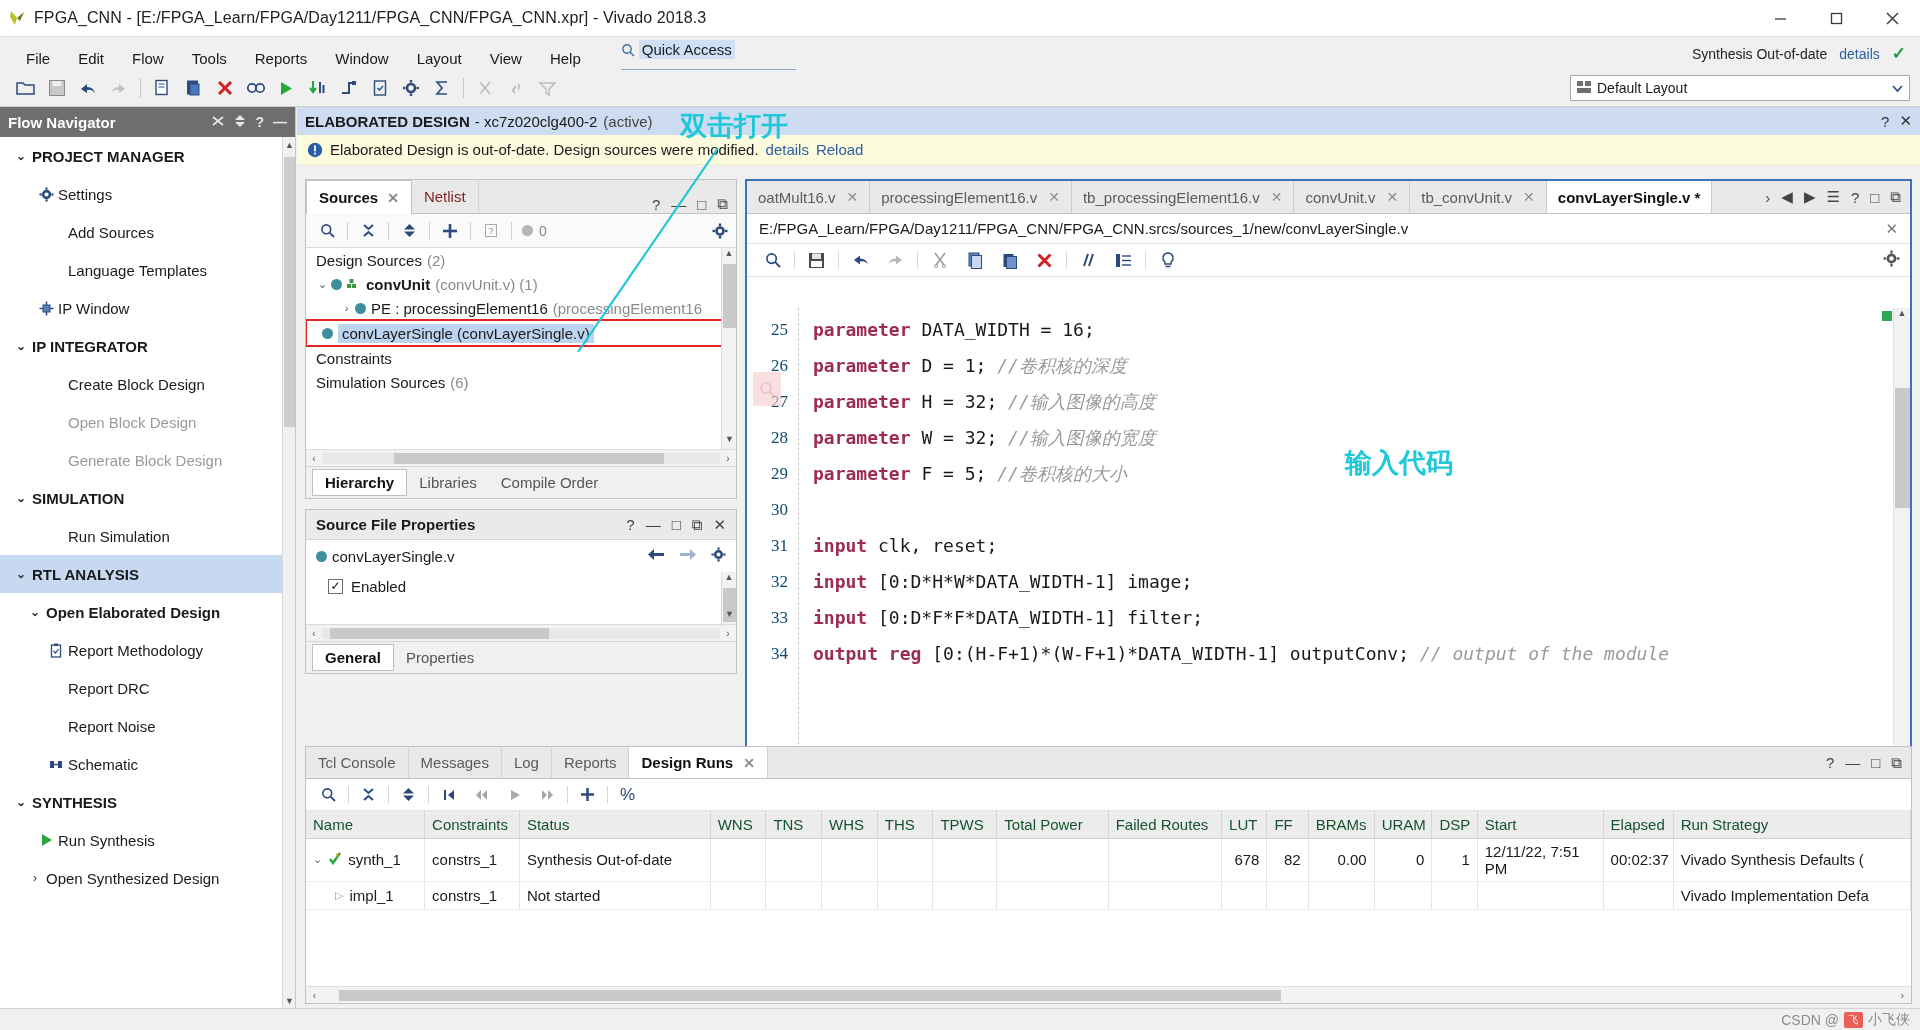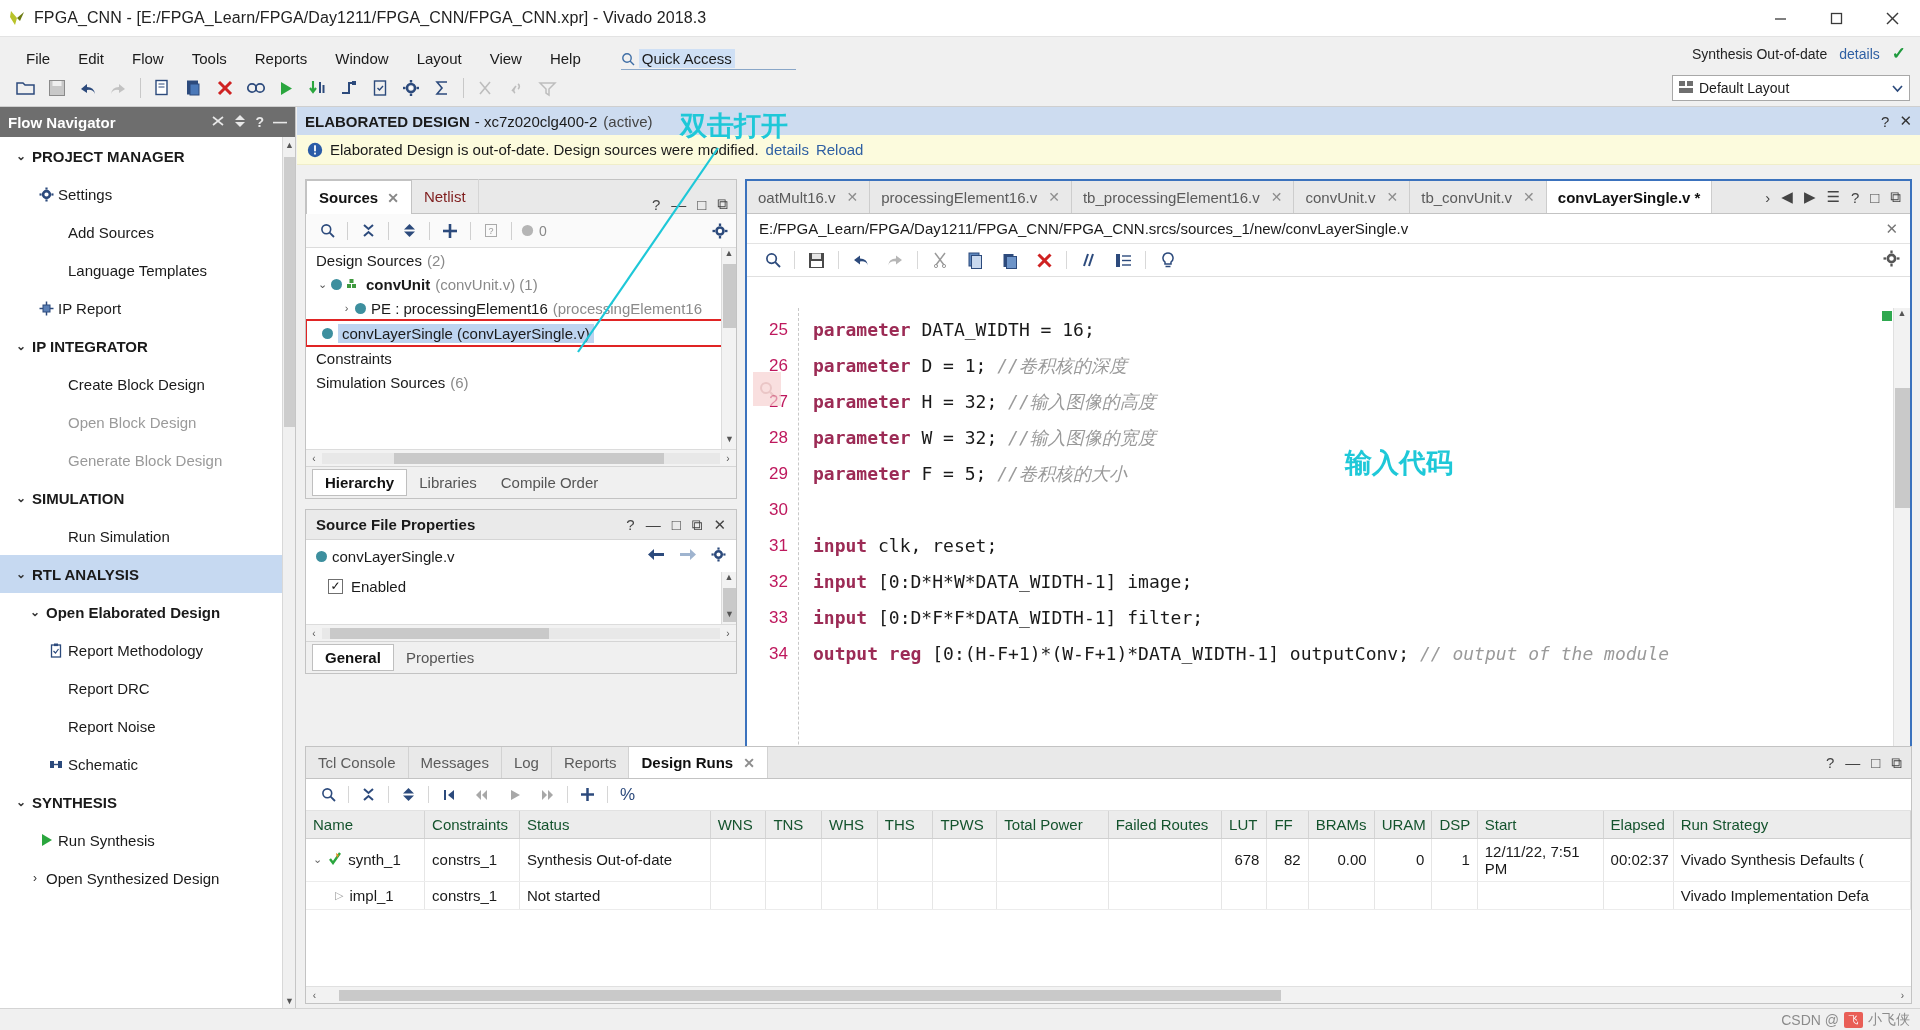--- a/index.html
+++ b/index.html
@@ -31,41 +31,41 @@
   
   .menubar {
     height: 33px; background: #f0f0f0; display: flex; align-items: flex-end;
     padding-left: 12px; position: relative;
   }
   .menu-item {
     padding: 3px 14px; font-size: 15px; color: #1a1a1a;
   }
   .quick-access {
     margin-left: 26px; display: flex; align-items: center; width: 175px;
-    border-bottom: 1px solid #8aa7c8; padding-bottom: 1px;
+    border-bottom: 1px solid #8aa7c8; padding-bottom: 10px;
   }
   .qa-icon { color:#3f6ea5; margin-right: 4px; display:flex; }
   .qa-text { background:#cfe0f5; color:#1a1a1a; font-size:15px; padding:1px 3px; }
   .menu-right {
     position:absolute; right: 14px; top:0; height:33px;
     display:flex; align-items:center; gap:12px; font-size:14px;
   }
   .synth-status { color:#222; }
   .details-link { color:#2e5fa3; text-decoration:none; }
   .check-ok { color:#1f9a3d; font-size:17px; font-weight:bold; }
 
   
   .toolbar {
     height: 37px; background: #f0f0f0; display:flex; align-items:center;
     padding-left: 10px; border-bottom:1px solid #cfcfcf; position:relative;
   }
   .tool { width:31px; height:31px; display:flex; align-items:center; justify-content:center; }
   .tool-sep { width:1px; height:20px; background:#c8c8c8; margin:0 6px; }
   .layout-select {
-    position:absolute; right:10px; top:5px; width:238px; height:26px;
+    position:absolute; right:10px; top:5px; width:340px; height:26px;
     background:#fff; border:1px solid #a8a8a8; display:flex; align-items:center;
     padding:0 6px; font-size:14px; gap:6px;
   }
   .layout-select .ls-label { flex:1; }
 
   
   .flownav {
     position:absolute; left:0; top:107px; width:296px; bottom:22px;
     background:#fff; border-right:1px solid #c6c6c6;
   }
@@ -181,22 +181,22 @@
   .ed-path { height:30px; display:flex; align-items:center; padding:0 12px; font-size:15px; border-bottom:1px solid #e3e3e3; }
   .ed-path .x { margin-left:auto; color:#777; }
   .ed-toolbar { height:33px; display:flex; align-items:center; padding-left:8px; border-bottom:1px solid #e0e0e0; background:#fff; }
   .etool { width:35px; height:27px; display:flex; align-items:center; justify-content:center; color:#2c4a7c; }
   .etool.dim { color:#a5a5a5; }
   .etool.red { color:#cf2222; }
   .etool-sep { width:1px; height:18px; background:#d8d8d8; margin:0 4px; }
   .etool-right { margin-left:auto; padding-right:10px; color:#555; }
 
   .code-area { position:absolute; left:0; right:0; top:127px; bottom:0; display:flex; overflow:hidden; background:#fff; }
-  .gutter { width:52px; flex:none; text-align:right; padding-right:10px; color:#be185d;
-            font-family:Liberation Sans, sans-serif; font-size:17px; line-height:36px;
+  .gutter { width:52px; flex:none; text-align:right; padding-right:10px; color:#0c4a6e;
+            font-family:Liberation Serif, serif; font-size:17px; line-height:36px;
             border-right:1px dashed #c8c8c8; padding-top:4px; }
   .code { flex:1; font-family:"DejaVu Sans Mono", monospace; font-size:18px; line-height:36px;
           padding-left:14px; padding-top:4px; white-space:pre; overflow:hidden; position:relative; }
   .kw { color:#9c2b55; font-weight:bold; }
   .cmt { color:#9a9a9a; font-style:italic; }
   .code-vscroll { position:absolute; right:0; top:127px; bottom:17px; width:17px; background:#f2f2f2; border-left:1px solid #e0e0e0; }
   .code-vscroll .thumb { position:absolute; left:1px; top:80px; width:15px; height:120px; background:#c9c9c9; }
   .code-vscroll .ar { height:16px; text-align:center; font-size:9px; color:#555; }
   .code-hscroll { position:absolute; left:0; right:17px; bottom:0; height:17px; background:#f2f2f2; border-top:1px solid #e0e0e0; display:flex; align-items:center; }
   .code-hscroll .ar { width:17px; text-align:center; font-size:10px; color:#555; }
@@ -473,21 +473,21 @@
           <svg width="15" height="15" viewBox="0 0 15 15">
               <rect x="4" y="4" width="7" height="7" fill="#5a7fb5" stroke="#2c4a7c"></rect>
               <g stroke="#2c4a7c" stroke-width="1.5">
                 <line x1="7.5" y1="0.5" x2="7.5" y2="4"></line>
                 <line x1="7.5" y1="11" x2="7.5" y2="14.5"></line>
                 <line x1="0.5" y1="7.5" x2="4" y2="7.5"></line>
                 <line x1="11" y1="7.5" x2="14.5" y2="7.5"></line>
               </g>
             </svg>
         </span>
-        <span>IP Report</span>
+        <span>IP Window</span>
       </div>
 
       <div class="fn-row section">
         <span class="fn-caret">⌄</span>
         <span>IP INTEGRATOR</span>
       </div>
       <div class="fn-row fn-indent2">
         <span>Create Block Design</span>
       </div>
       <div class="fn-row fn-indent2">

